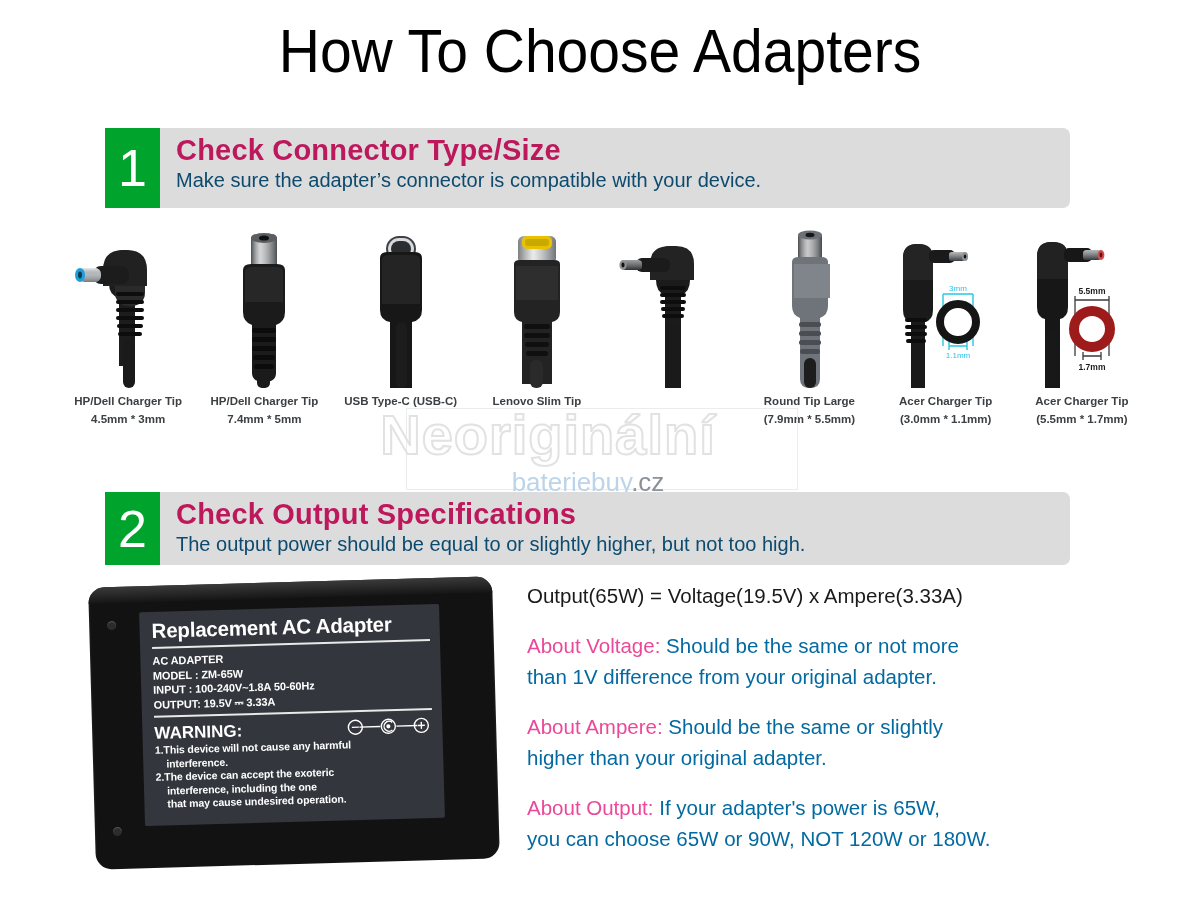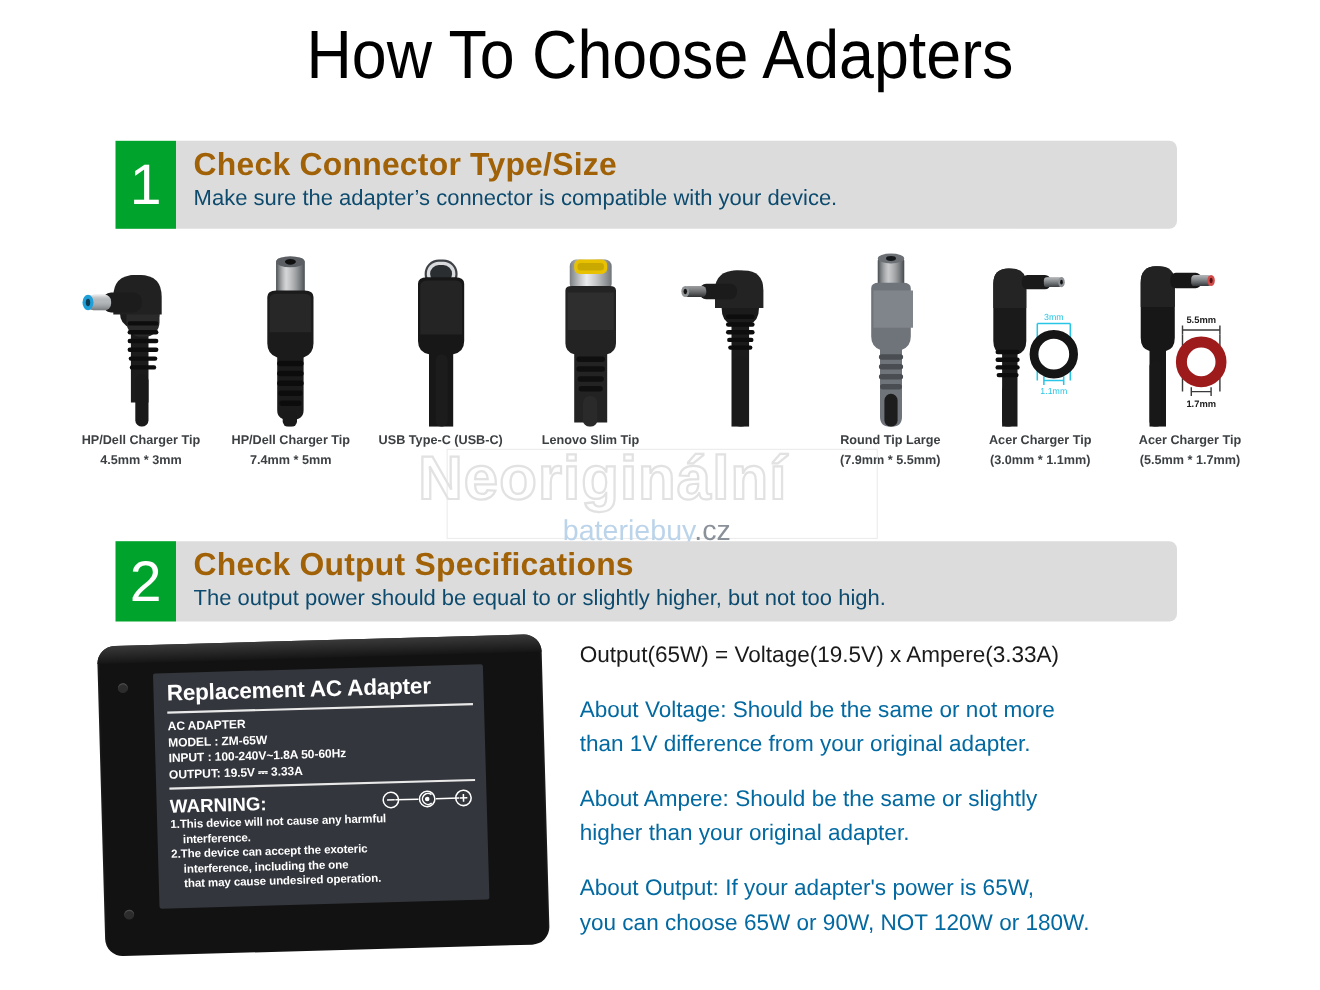--- a/index.html
+++ b/index.html
@@ -23,21 +23,21 @@
     width:55px;background:#00a32b;color:#fff;
     display:flex;align-items:center;justify-content:center;
     font-size:52px;font-weight:400;line-height:1;
     font-family:"Liberation Sans Narrow","Liberation Sans",sans-serif;
   }
   .step-band .band-body{
     flex:1;background:#dcdcdc;border-radius:0 7px 7px 0;
     padding:5px 0 6px 16px;box-sizing:border-box;
   }
   .step-title{
-    font-size:29px;font-weight:bold;line-height:34px;color:#a16207;
+    font-size:29px;font-weight:bold;line-height:34px;color:#be185d;
     font-family:"Liberation Sans Narrow","Liberation Sans",sans-serif;
     letter-spacing:.2px;
   }
   .step-sub{
     font-size:20px;line-height:26px;color:#0c4a6e;
     font-family:"Liberation Sans Narrow","Liberation Sans",sans-serif;
   }
 
   
   .connector-row{position:absolute;left:60px;top:228px;width:1090px;height:215px;
@@ -106,21 +106,21 @@
   .polarity{position:absolute;right:12px;top:112px;width:84px;height:18px;}
 
   
   .specs{position:absolute;left:527px;top:582px;width:640px;}
   .specs .formula{
     font-size:20.5px;line-height:28px;color:#1a1a1a;margin-bottom:20px;
     font-family:"Liberation Sans Narrow","Liberation Sans",sans-serif;
   }
   .specs .para{font-size:20.5px;line-height:31px;margin-bottom:19px;
     font-family:"Liberation Sans Narrow","Liberation Sans",sans-serif;}
-  .specs .lbl{color:#0369a1;margin-top:47px;}
+  .specs .lbl{color:#ec4899;margin-top:47px;}
   .specs .red{color:#0369a1;}
 </style>
 </head>
 <body>
 
 <div class="page">
 
   <div class="page-title">How To Choose Adapters</div>
 
   <div class="step-band" style="left:105px;top:128px;width:965px;height:80px;">

